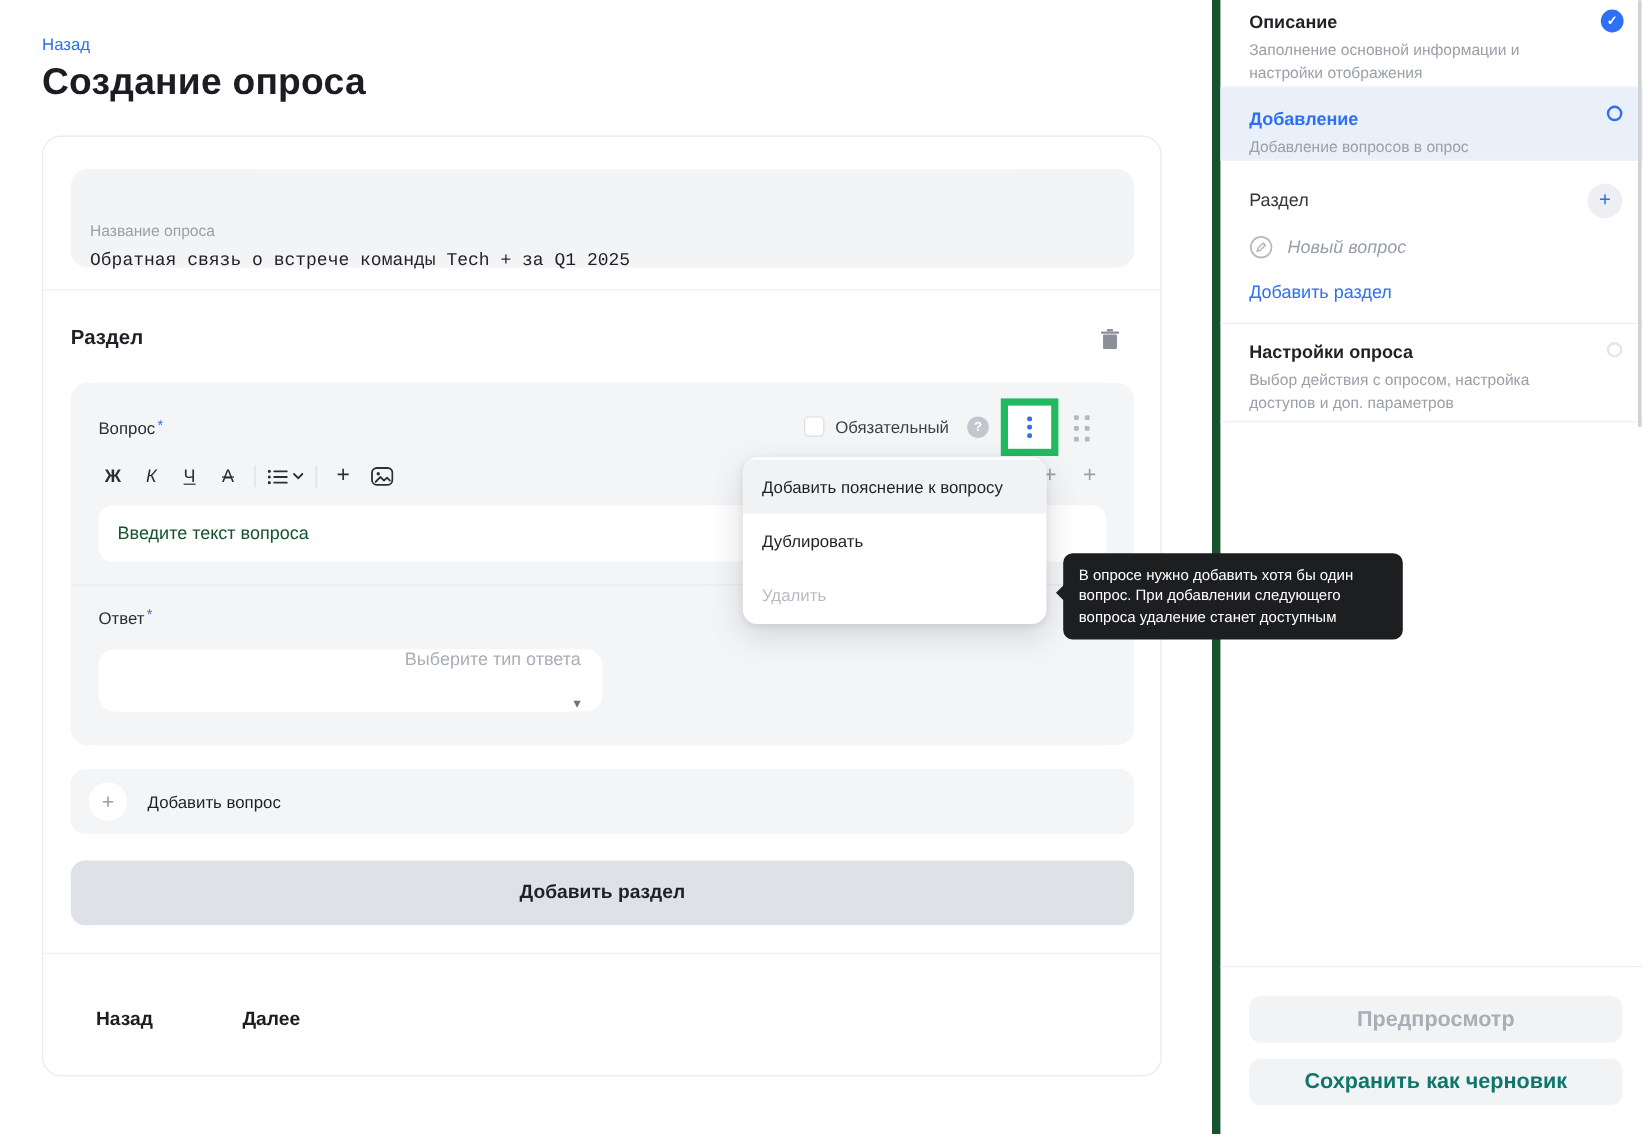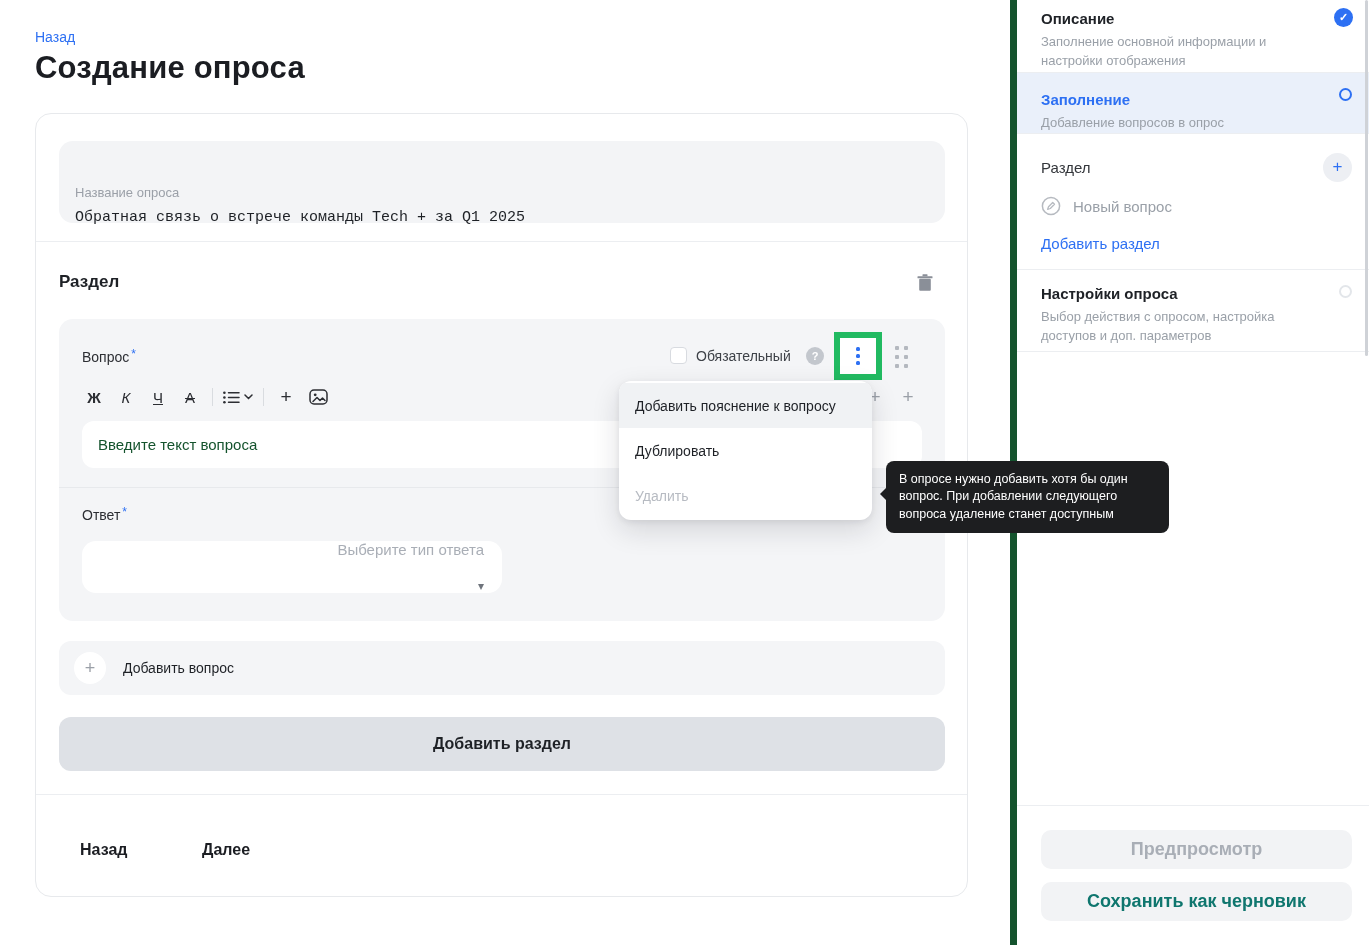--- a/index.html
+++ b/index.html
@@ -127,21 +127,21 @@
                   border:2.5px solid #2d70f3; background:#eaf0fa; }
   .radio-pending { position:absolute; right:17px; top:0px; width:13px; height:13px; border-radius:50%;
                   border:2px solid #e3e6ea; background:#ffffff; }
 
   .sb-section-row { position:absolute; left:24px; top:152px; width:311px; height:30px;
                     display:flex; align-items:center; justify-content:space-between; }
   .sb-section-label { font-size:15px; color:#33363b; }
   .sb-plus-btn { width:29px; height:29px; border-radius:50%; background:#edeff3; color:#2d70f3;
                  font-size:17px; display:flex; align-items:center; justify-content:center; cursor:pointer; }
 
-  .sb-new-question { position:absolute; left:24px; top:196px; display:flex; align-items:center; gap:12px; cursor:pointer; }
+  .sb-new-question { position:absolute; left:24px; top:196px; display:flex; align-items:center; gap:12px; cursor:pointer;font-style:italic; }
   .sb-new-question .nq-label { font-size:15px; color:#9aa0a8; }
 
   .sb-add-section { position:absolute; left:24px; top:235px; font-size:15px; color:#2d70f3; cursor:pointer; }
 
   .sb-scrollbar { position:absolute; right:1px; top:0; width:3px; height:356px; background:#cfd2d7; border-radius:2px; }
 
   .sb-btn { position:absolute; left:24px; width:311px; height:39px; border-radius:10px;
             background:#f2f3f5; display:flex; align-items:center; justify-content:center;
             font-size:18px; font-weight:600; cursor:pointer; }
   .sb-preview { top:830px; color:#a9aeb6; }
@@ -293,21 +293,21 @@
 
     <div class="step step1 step-pad">
       <div class="st-title">Описание</div>
       <div class="st-sub">Заполнение основной информации и настройки отображения</div>
     </div>
     <div class="check-circle">✓</div>
 
     <div class="sb-divider" style="top:72px;"></div>
 
     <div class="step step2 step-pad">
-      <div class="st-title">Заполнение</div>
+      <div class="st-title">Добавление</div>
       <div class="st-sub">Добавление вопросов в опрос</div>
       <div class="radio-active"></div>
     </div>
 
     <div class="sb-divider" style="top:133px;"></div>
 
     <div class="sb-section-row">
       <div class="sb-section-label">Раздел</div>
       <div class="sb-plus-btn">+</div>
     </div>

